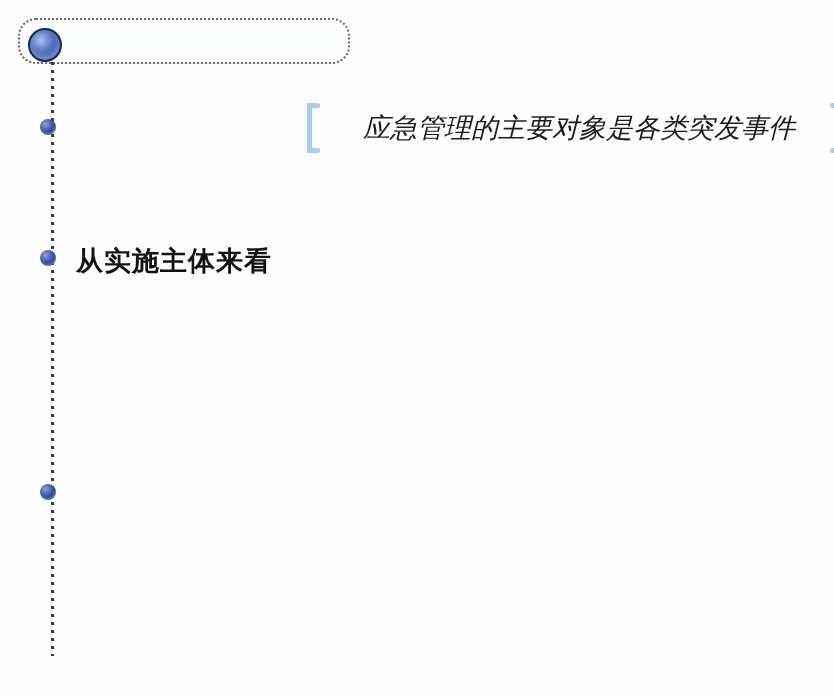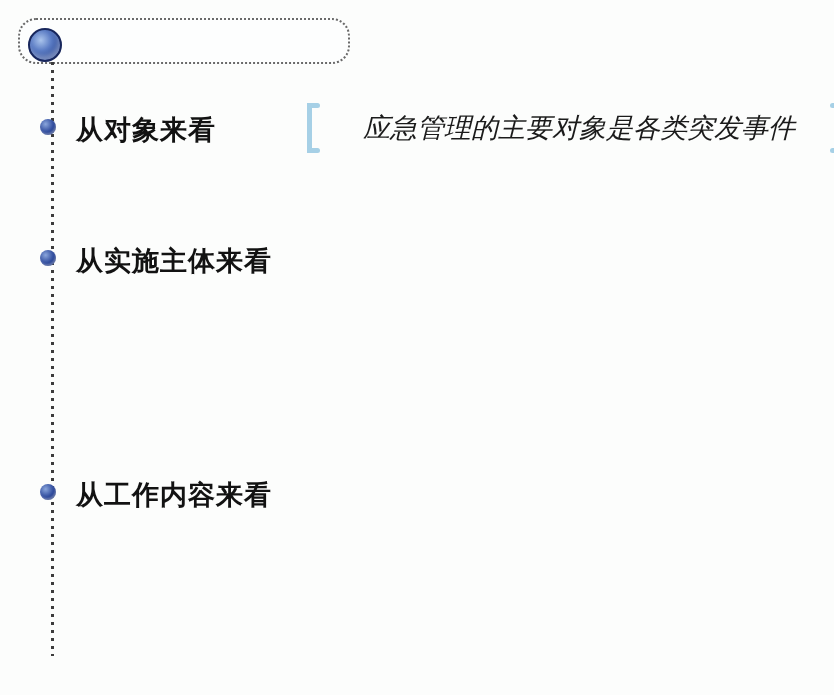--- a/index.html
+++ b/index.html
@@ -144,23 +144,21 @@
 
   <div class="title-box"></div>
   <div class="title-icon"></div>
 
   <div class="vline"></div>
 
   <div class="bullet b1"></div>
   <div class="bullet b2"></div>
   <div class="bullet b3"></div>
 
-  <div class="item-label l1">从对象来看</div>
   <div class="item-label l2">从实施主体来看</div>
-  <div class="item-label l3">从工作内容来看</div>
 
   <div class="block blk1">
     <div class="bracket bracket-left"></div>
     <div class="bracket bracket-right"></div>
     <div class="block-text">应急管理的主要对象是各类突发事件</div>
   </div>
 
 
 
 

